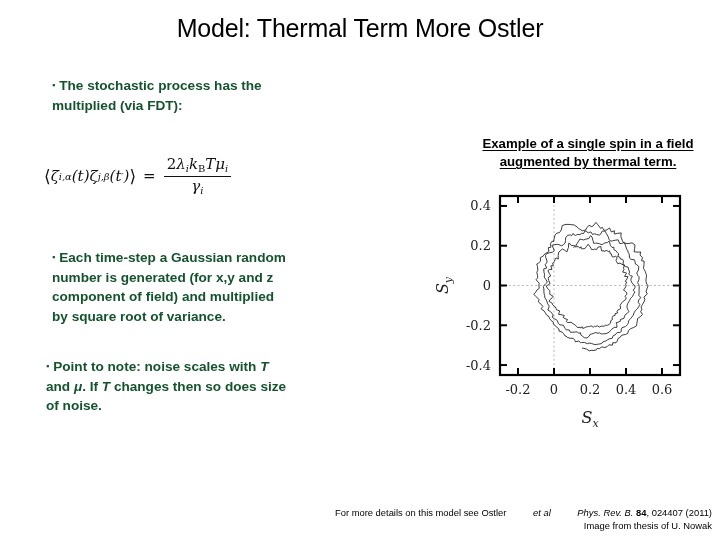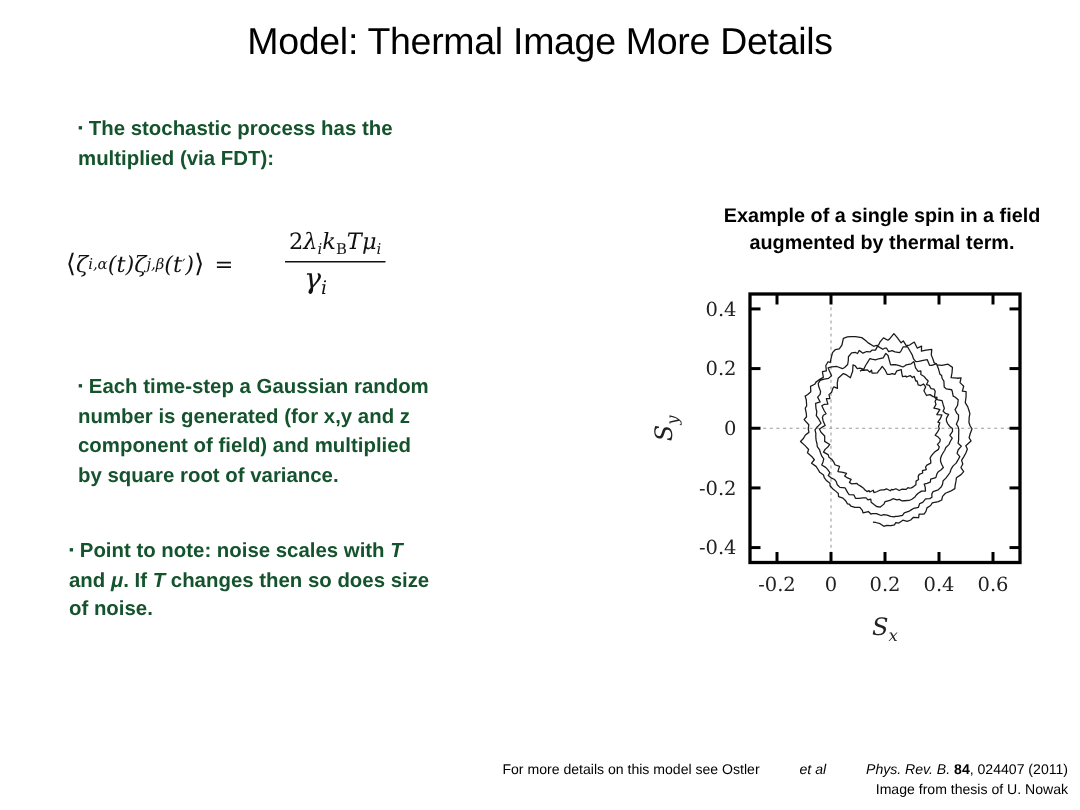--- a/index.html
+++ b/index.html
@@ -83,38 +83,38 @@
     flex-direction: column;
     align-items: center;
     vertical-align: middle;
     margin: 0 1px;
     line-height: 1.12;
   }
   .eq-frac .num {
     padding: 0 3px 1px 3px;
     border-bottom: 1.1px solid #111;
     font-size: 15px;
-    margin-left: 26px;
   }
   .eq-frac .den {
     padding: 1px 3px 0 3px;
-    font-size: 19px;
+    font-size: 15px;
   }
   .eq-angle { font-size: 17px; }
 
   
   #figure-caption {
     position: absolute;
     left: 462px;
     top: 135px;
     width: 252px;
     text-align: center;
     font-size: 13.2px;
     line-height: 18px;
     font-weight: 600;
+    text-decoration: underline;
     text-underline-offset: 2px;
     color: #000;
   }
 
   
   #figure {
     position: absolute;
     left: 408px;
     top: 182px;
     width: 308px;
@@ -132,21 +132,21 @@
     font-size: 9.4px;
     line-height: 13px;
     color: #000;
   }
   #footer .f-it { font-style: italic; margin-left: 24px; }
   #footer .f-bold { font-weight: bold; }
 </style>
 </head>
 <body>
 
-<div id="slide-title">Model: Thermal Image More Details</div>
+<div id="slide-title">Model: Thermal Term More Ostler</div>
 
 <div class="bullet-block" id="bullet-1">
   <span class="bullet-mark">▪</span><span class="bullet-text">The stochastic process has the</span><br>
   <span class="bullet-text">multiplied (via FDT):</span>
 </div>
 
 <div id="equation">
   <div class="eq-row">
     <span class="eq-angle">⟨</span>
       <span class="eq-it">ζ</span>

